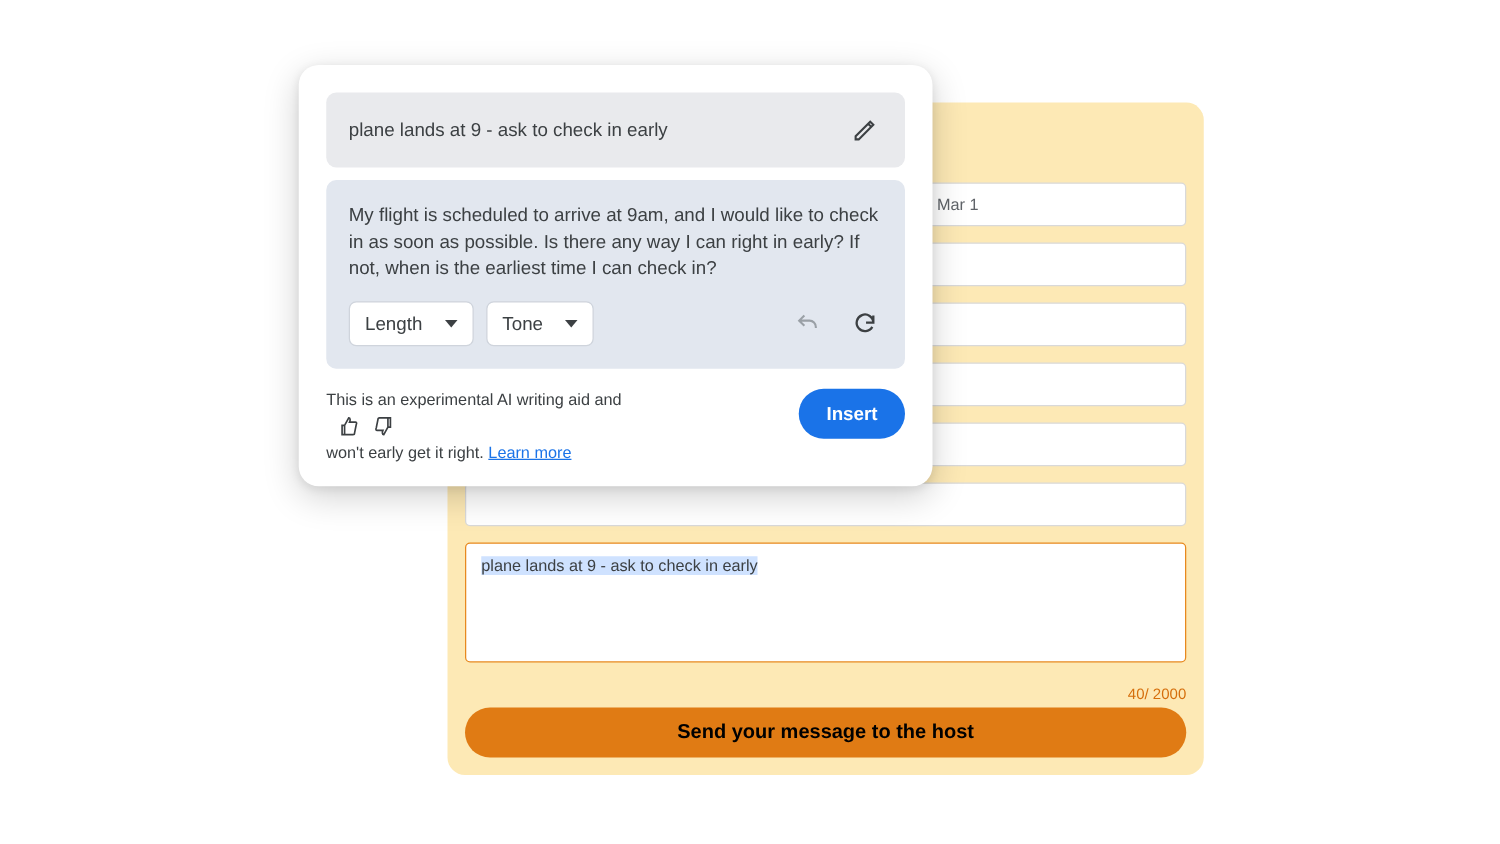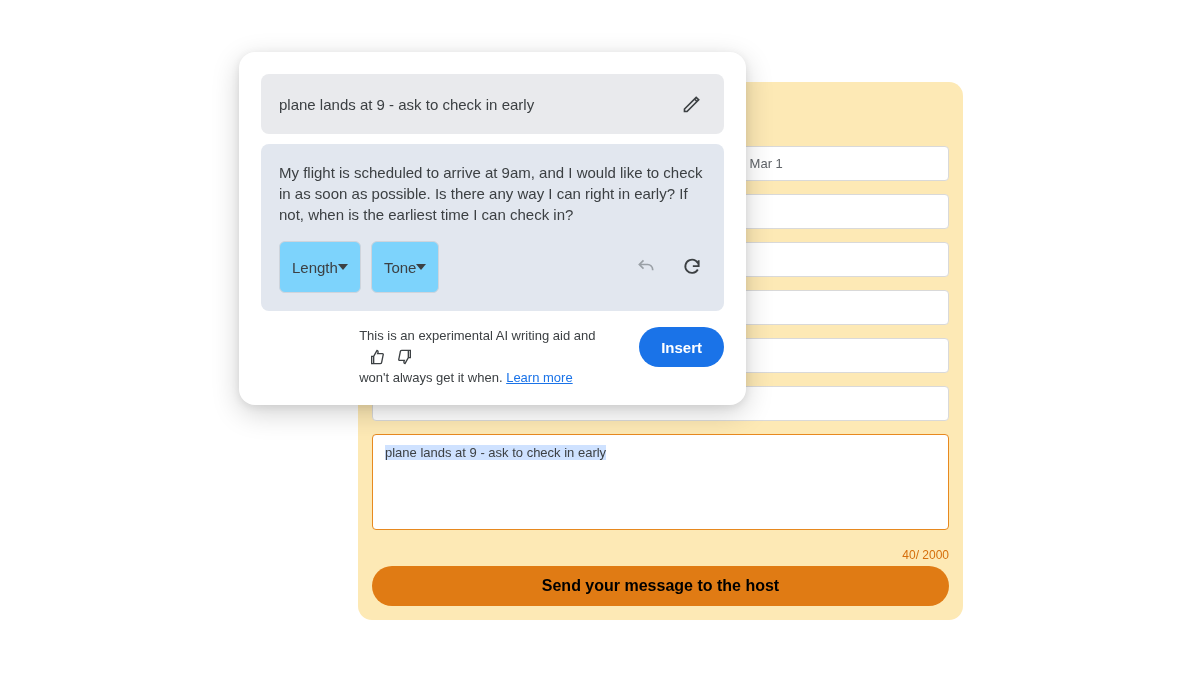--- a/index.html
+++ b/index.html
@@ -99,34 +99,34 @@
 
   .result-box {
     background: #e2e7ef;
     border-radius: 8px;
     padding: 18px;
   }
   .result-text { font-size: 15px; color: #3c4043; line-height: 1.4; margin-bottom: 16px; }
   .controls-row { display:flex; justify-content: space-between; align-items:center; }
   .dropdowns { display:flex; gap:10px; }
   .dd {
-    background: #7dd3fc;
+    background: #ffffff;
     border: 1px solid #cfd4dc;
     border-radius: 6px;
-    height: 52px;
+    height: 36px;
     padding: 0 12px;
-    display:flex; align-items:center; 
+    display:flex; align-items:center; gap:18px;
     font-size: 15px; color:#3c4043;
     cursor: pointer;
   }
   .dd .caret { width:0; height:0; border-left:5px solid transparent; border-right:5px solid transparent; border-top:6px solid #3c4043; }
   .rbtns { display:flex; gap:18px; }
   .icon-btn { background:none; border:none; cursor:pointer; color:#5f6368; padding:4px; }
 
-  .footer-row { display:flex; justify-content: flex-end; align-items:flex-start; margin-top:16px; }
+  .footer-row { display:flex; justify-content: space-between; align-items:flex-start; margin-top:16px; }
   .disclaimer { font-size: 13px; color:#3c4043; max-width: 280px; line-height:1.4; }
   .disclaimer a { color:#1a73e8; text-decoration: underline; cursor:pointer; }
   .thumbs { display:inline-flex; gap:4px; vertical-align:middle; margin-left:6px; }
   .insert-btn {
     background:#1a73e8; color:#fff; border:none; border-radius:22px;
     height:40px; padding:0 22px; font-size:15px; font-weight:700; cursor:pointer;
   }
 
   svg { display:block; }
 </style>
@@ -216,21 +216,21 @@
                 <path fill="none" stroke="#3c4043" stroke-width="2" d="M7 22 H4 V11 H7 Z M7 11 L12 2 C14 2 14 5 13 7 H20 C21 7 22 8 21 10 L19 20 C19 21 18 22 17 22 H7"></path>
               </svg>
           </button>
           <button class="icon-btn">
             <svg width="16" height="16" viewBox="0 0 24 24">
                 <path fill="none" stroke="#3c4043" stroke-width="2" d="M17 2 H20 V13 H17 Z M17 13 L12 22 C10 22 10 19 11 17 H4 C3 17 2 16 3 14 L5 4 C5 3 6 2 7 2 H17"></path>
               </svg>
           </button>
         </span>
         <br>
-        <span>won't always get it when.</span>
+        <span>won't early get it right.</span>
         <a>Learn more</a>
       </div>
       <button class="insert-btn">
         <span>Insert</span>
       </button>
     </div>
   </div>
 
 </div>
 

